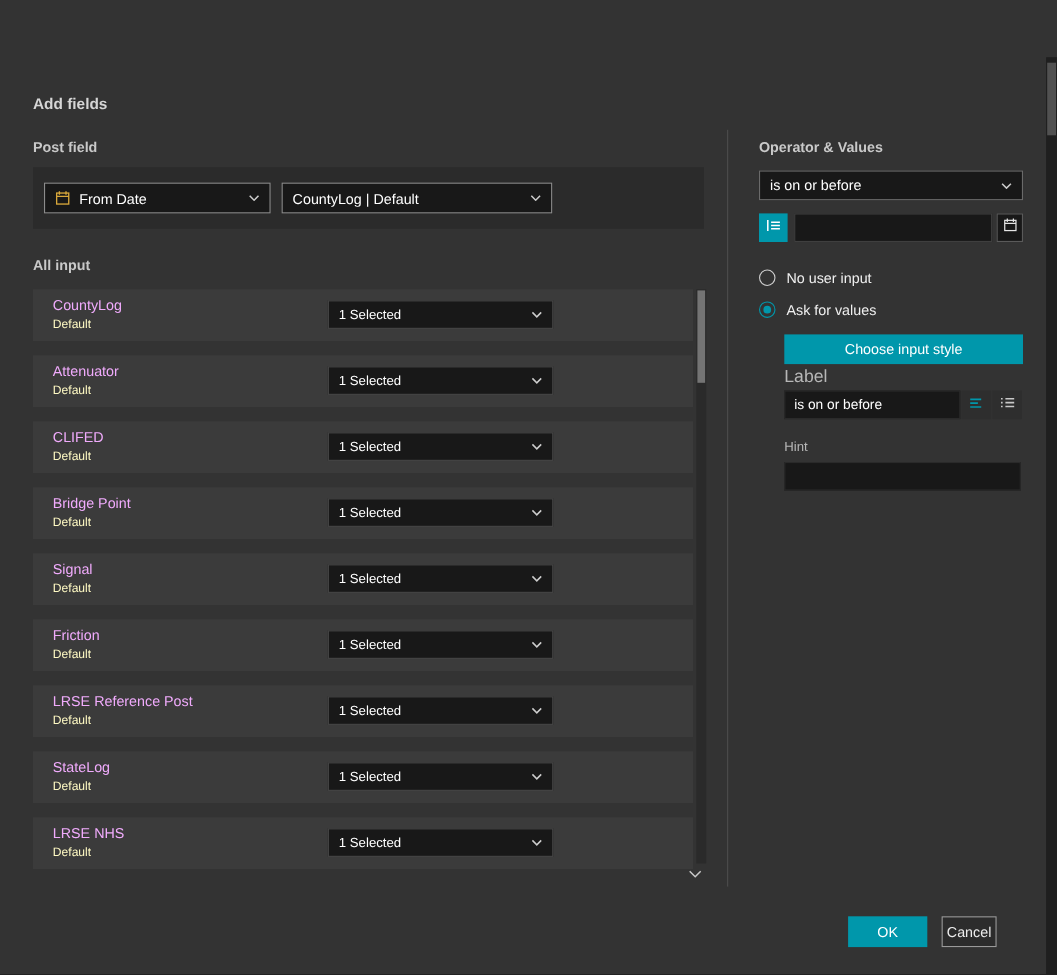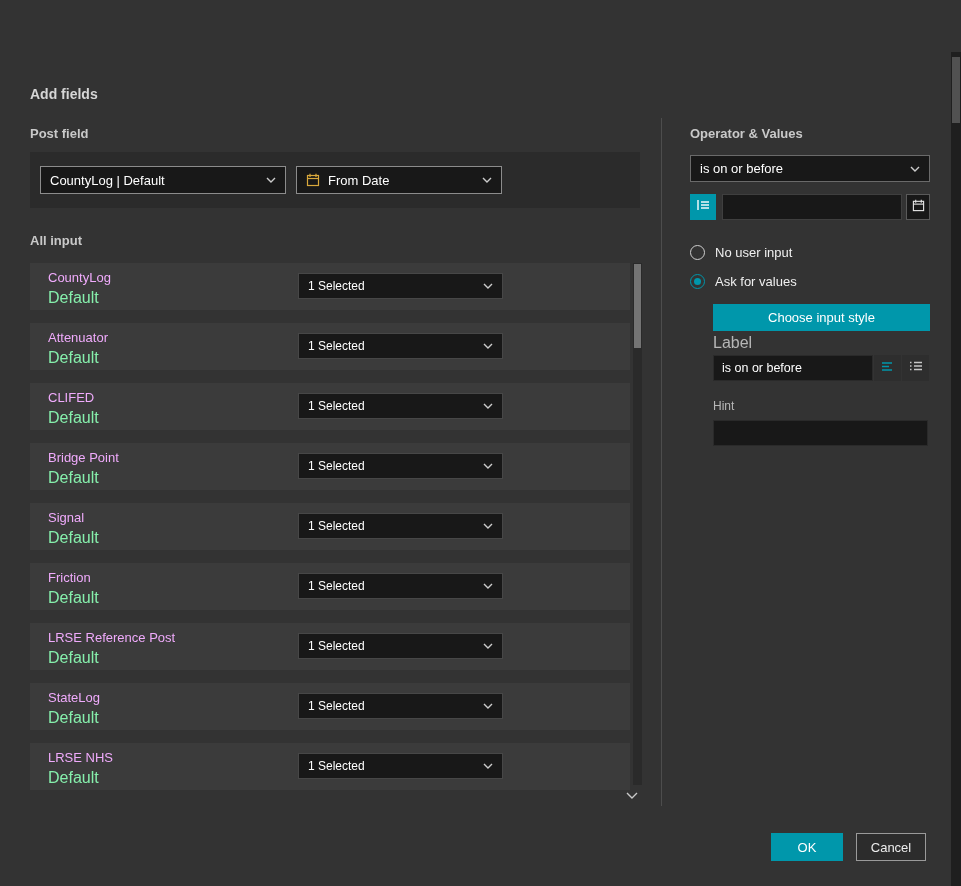--- a/index.html
+++ b/index.html
@@ -29,21 +29,21 @@
   .main-panel { position:absolute; left:30px; top:152px; width:610px; height:56px; background:#2b2b2b;
                 display:flex; align-items:center; gap:10px; padding:0 10px; }
   .sel-layer { width:246px; border-color:#8c8c8c; }
   .sel-field { width:206px; border-color:#8c8c8c; }
   .cal { color:var(--calendar,#d9a83b); display:flex; align-items:center; }
 
   
   .list { position:absolute; left:30px; top:263px; width:600px; }
   .frow { position:relative; height:47px; margin-bottom:13px; background:#3b3b3b; }
   .frow .fname { position:absolute; left:18px; top:7px; font-size:13px; color:#f0abfc; }
-  .frow .fsub  { position:absolute; left:18px; top:26px; font-size:16px; color:#86efac; }
+  .frow .fsub  { position:absolute; left:18px; top:26px; font-size:11px; color:#fef9c3; }
   .frow .select { position:absolute; left:268px; top:10px; width:205px; height:26px; border-color:#474747; font-size:12px; }
 
   
   .list-track { position:absolute; left:633px; top:263px; width:9px; height:522px; background:#2a2a2a; cursor:pointer; }
   .list-thumb { position:absolute; left:634px; top:264px; width:7px; height:84px; background:#747474; cursor:grab; }
   .list-down  { position:absolute; left:626px; top:786px; color:#c9c9c9; cursor:pointer; }
 
   .divider { position:absolute; left:661px; top:118px; width:1px; height:688px; background:#4d4d4d; }
 
   
@@ -73,62 +73,62 @@
           align-items:center; justify-content:center; cursor:pointer; }
   .ibtn-single { left:874px; color:var(--accent,#0097ab); }
   .ibtn-multi  { left:902px; color:#c8c8c8; }
   .lbl-hint { position:absolute; left:713px; top:399px; font-size:12px; color:#b7b7b7; }
   .hint-input { position:absolute; left:713px; top:420px; width:215px; height:26px; background:#181818;
                 border:1px solid #2a2a2a; color:#fff; font-size:13px; font-family:inherit; padding:0 8px; }
 
   
   .btn-ok { position:absolute; left:771px; top:833px; width:72px; height:28px; background:var(--accent,#0097ab);
             color:#fff; border:none; font-size:13px; font-family:inherit; cursor:pointer; }
-  .btn-cancel { position:absolute; left:856px; top:833px; width:70px; height:28px; background:#2c2c2c;
+  .btn-cancel { position:absolute; left:856px; top:833px; width:50px; height:28px; background:#2c2c2c;
                 color:#ededed; border:1px solid #9a9a9a; font-size:13px; font-family:inherit; cursor:pointer; }
 
   
   .page-track { position:absolute; right:0; top:52px; width:10px; height:834px; background:#1f1f1f; cursor:pointer; }
   .page-thumb { position:absolute; right:1px; top:57px; width:8px; height:66px; background:#515151; cursor:grab; }
 </style>
 </head>
 <body>
 
 <div class="dialog">
 
 
   <div class="h-addfields">Add fields</div>
 
   <div class="section-label lbl-mainfield">Post field</div>
 
   <div class="main-panel">
-    <div class="select sel-layer">
-      <span class="txt">CountyLog | Default</span>
-      <span class="chev">
-        <svg width="10" height="6" viewBox="0 0 10 6">
-            <path d="M1 1 L5 5 L9 1" stroke="#cccccc" stroke-width="1.4" fill="none"></path>
-          </svg>
-      </span>
-    </div>
     <div class="select sel-field">
       <span class="cal">
         <svg width="14" height="14" viewBox="0 0 14 14" fill="none" stroke="currentColor" stroke-width="1.2">
           <rect x="1.5" y="2.5" width="11" height="10"></rect>
             <line x1="4" y1="0.8" x2="4" y2="4"></line>
             <line x1="10" y1="0.8" x2="10" y2="4"></line>
             <line x1="1.5" y1="5.5" x2="12.5" y2="5.5"></line>
         </svg>
       </span>
       <span class="txt">From Date</span>
       <span class="chev">
         <svg width="10" height="6" viewBox="0 0 10 6">
             <path d="M1 1 L5 5 L9 1" stroke="#cccccc" stroke-width="1.4" fill="none"></path>
           </svg>
       </span>
     </div>
+    <div class="select sel-layer">
+      <span class="txt">CountyLog | Default</span>
+      <span class="chev">
+        <svg width="10" height="6" viewBox="0 0 10 6">
+            <path d="M1 1 L5 5 L9 1" stroke="#cccccc" stroke-width="1.4" fill="none"></path>
+          </svg>
+      </span>
+    </div>
   </div>
 
   <div class="section-label lbl-allfields">All input</div>
 
   <div class="list">
     <div class="frow">
       <span class="fname">CountyLog</span>
       <span class="fsub">Default</span>
       <div class="select">
         <span class="txt">1 Selected</span>

